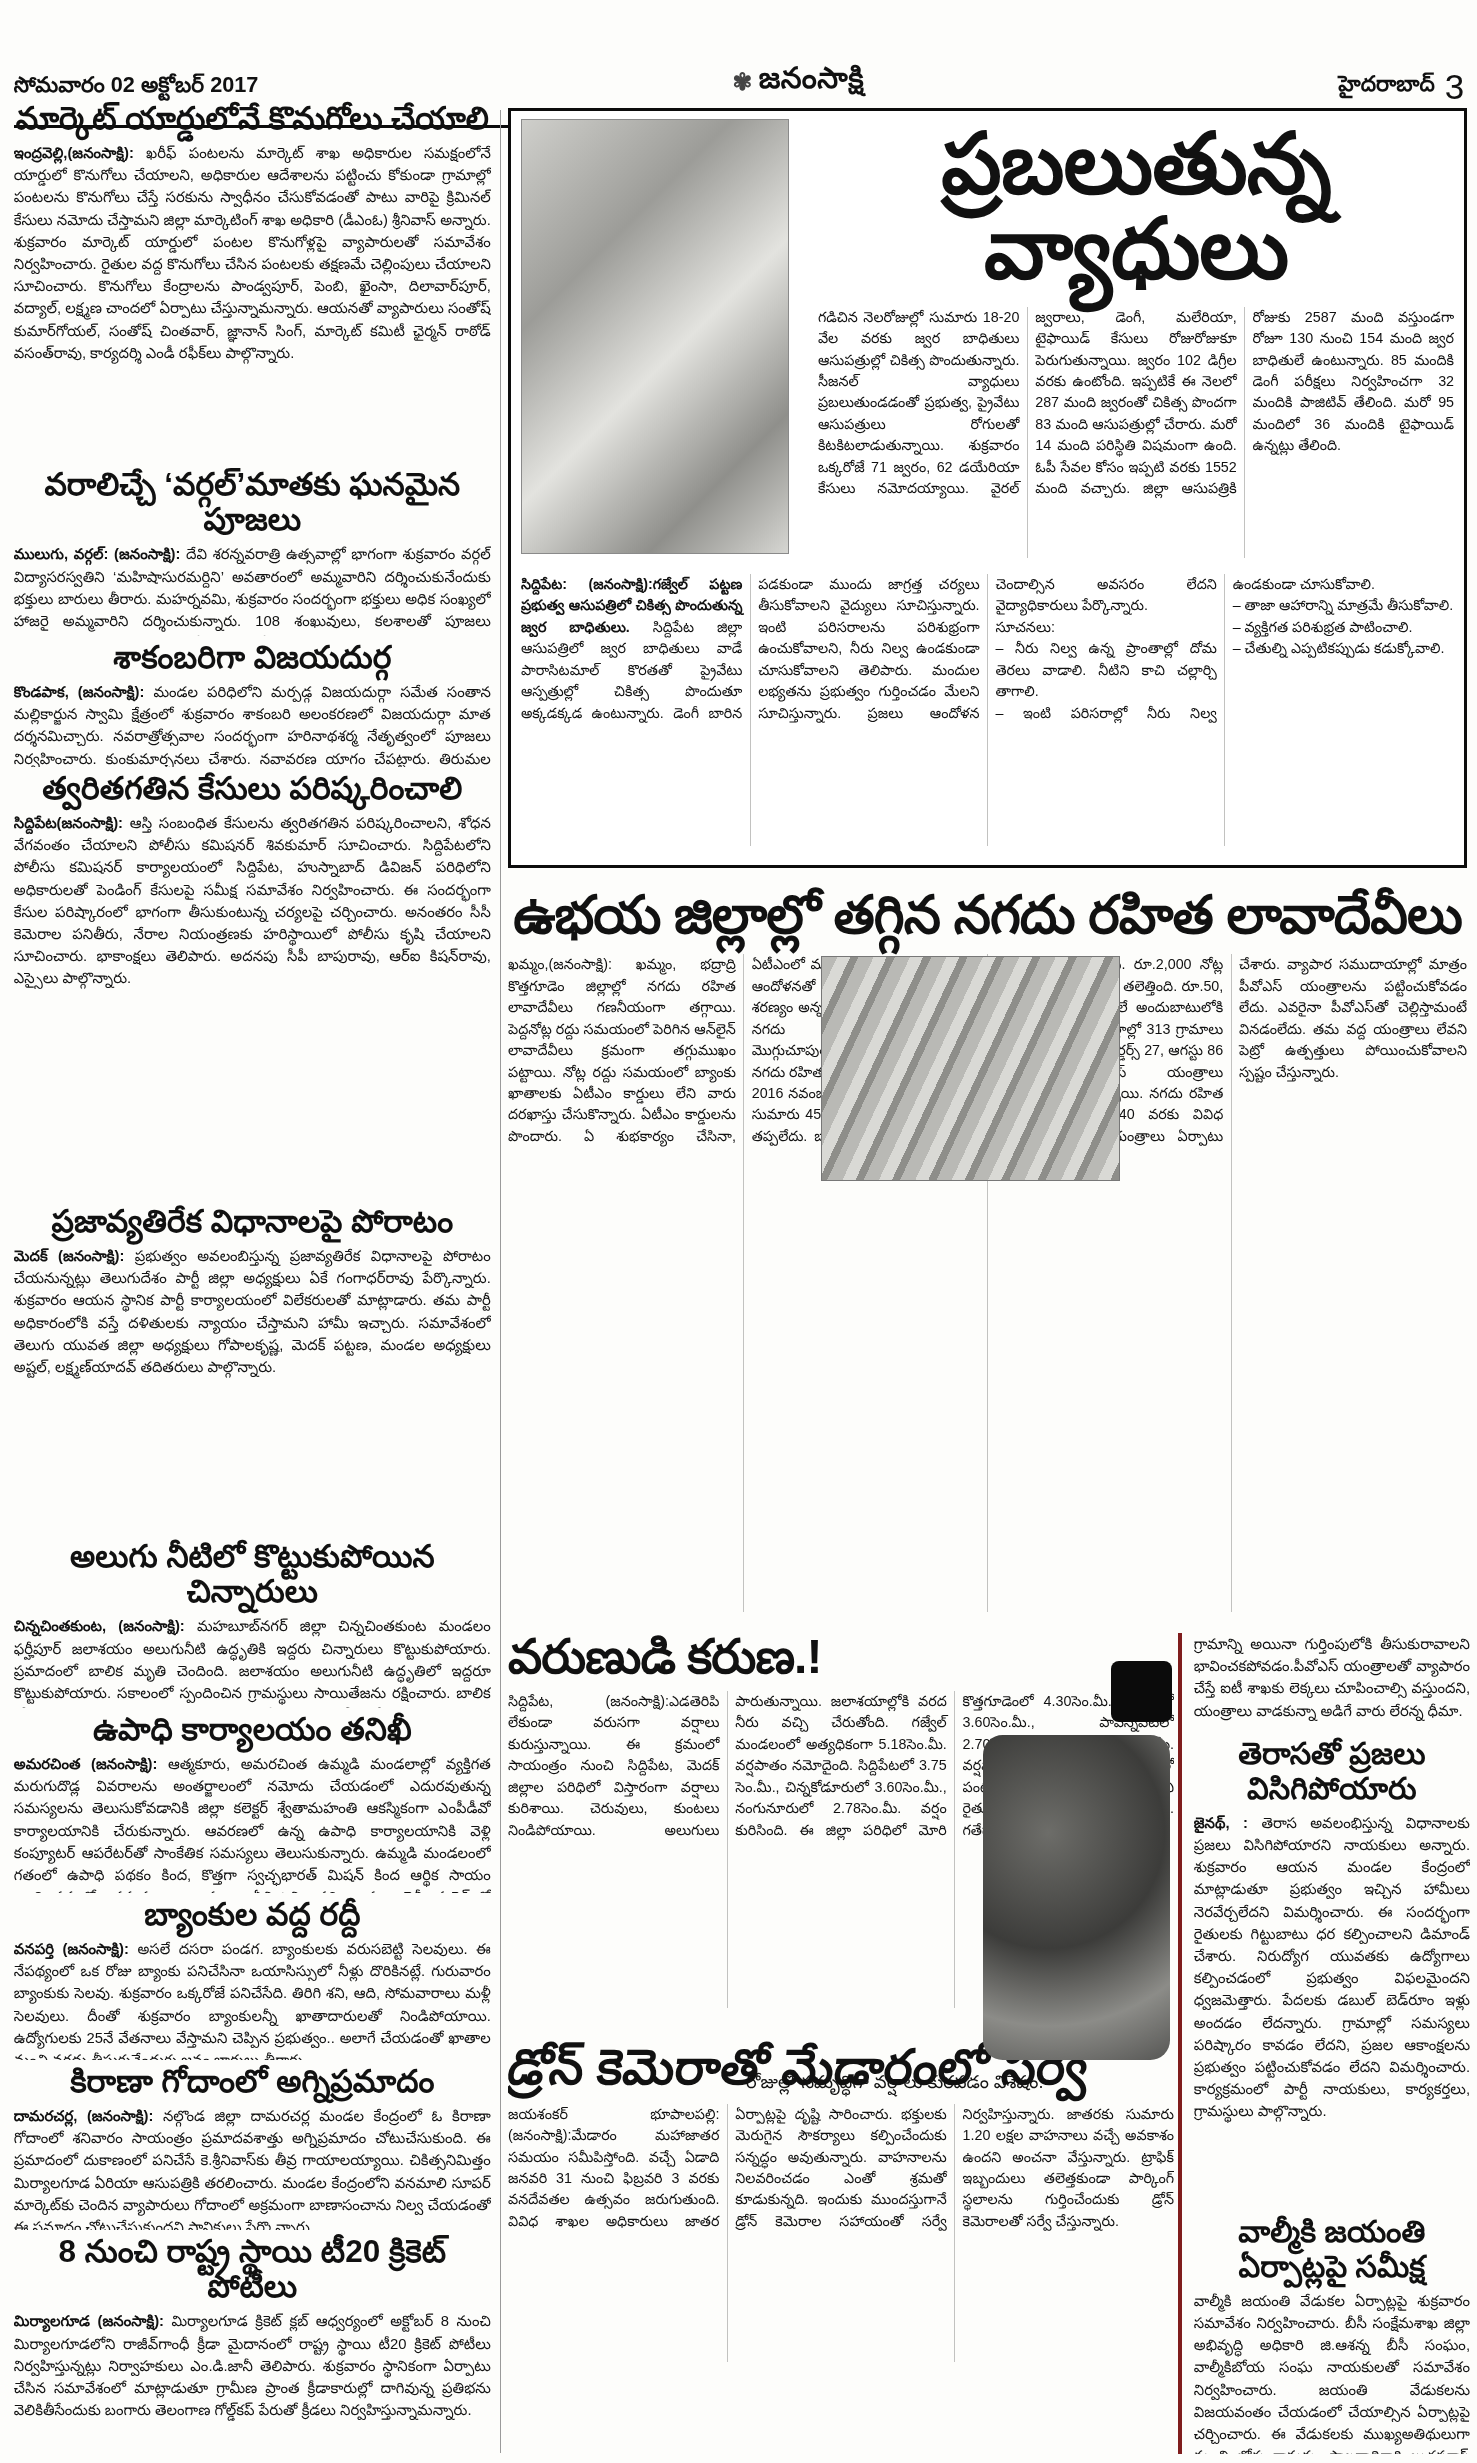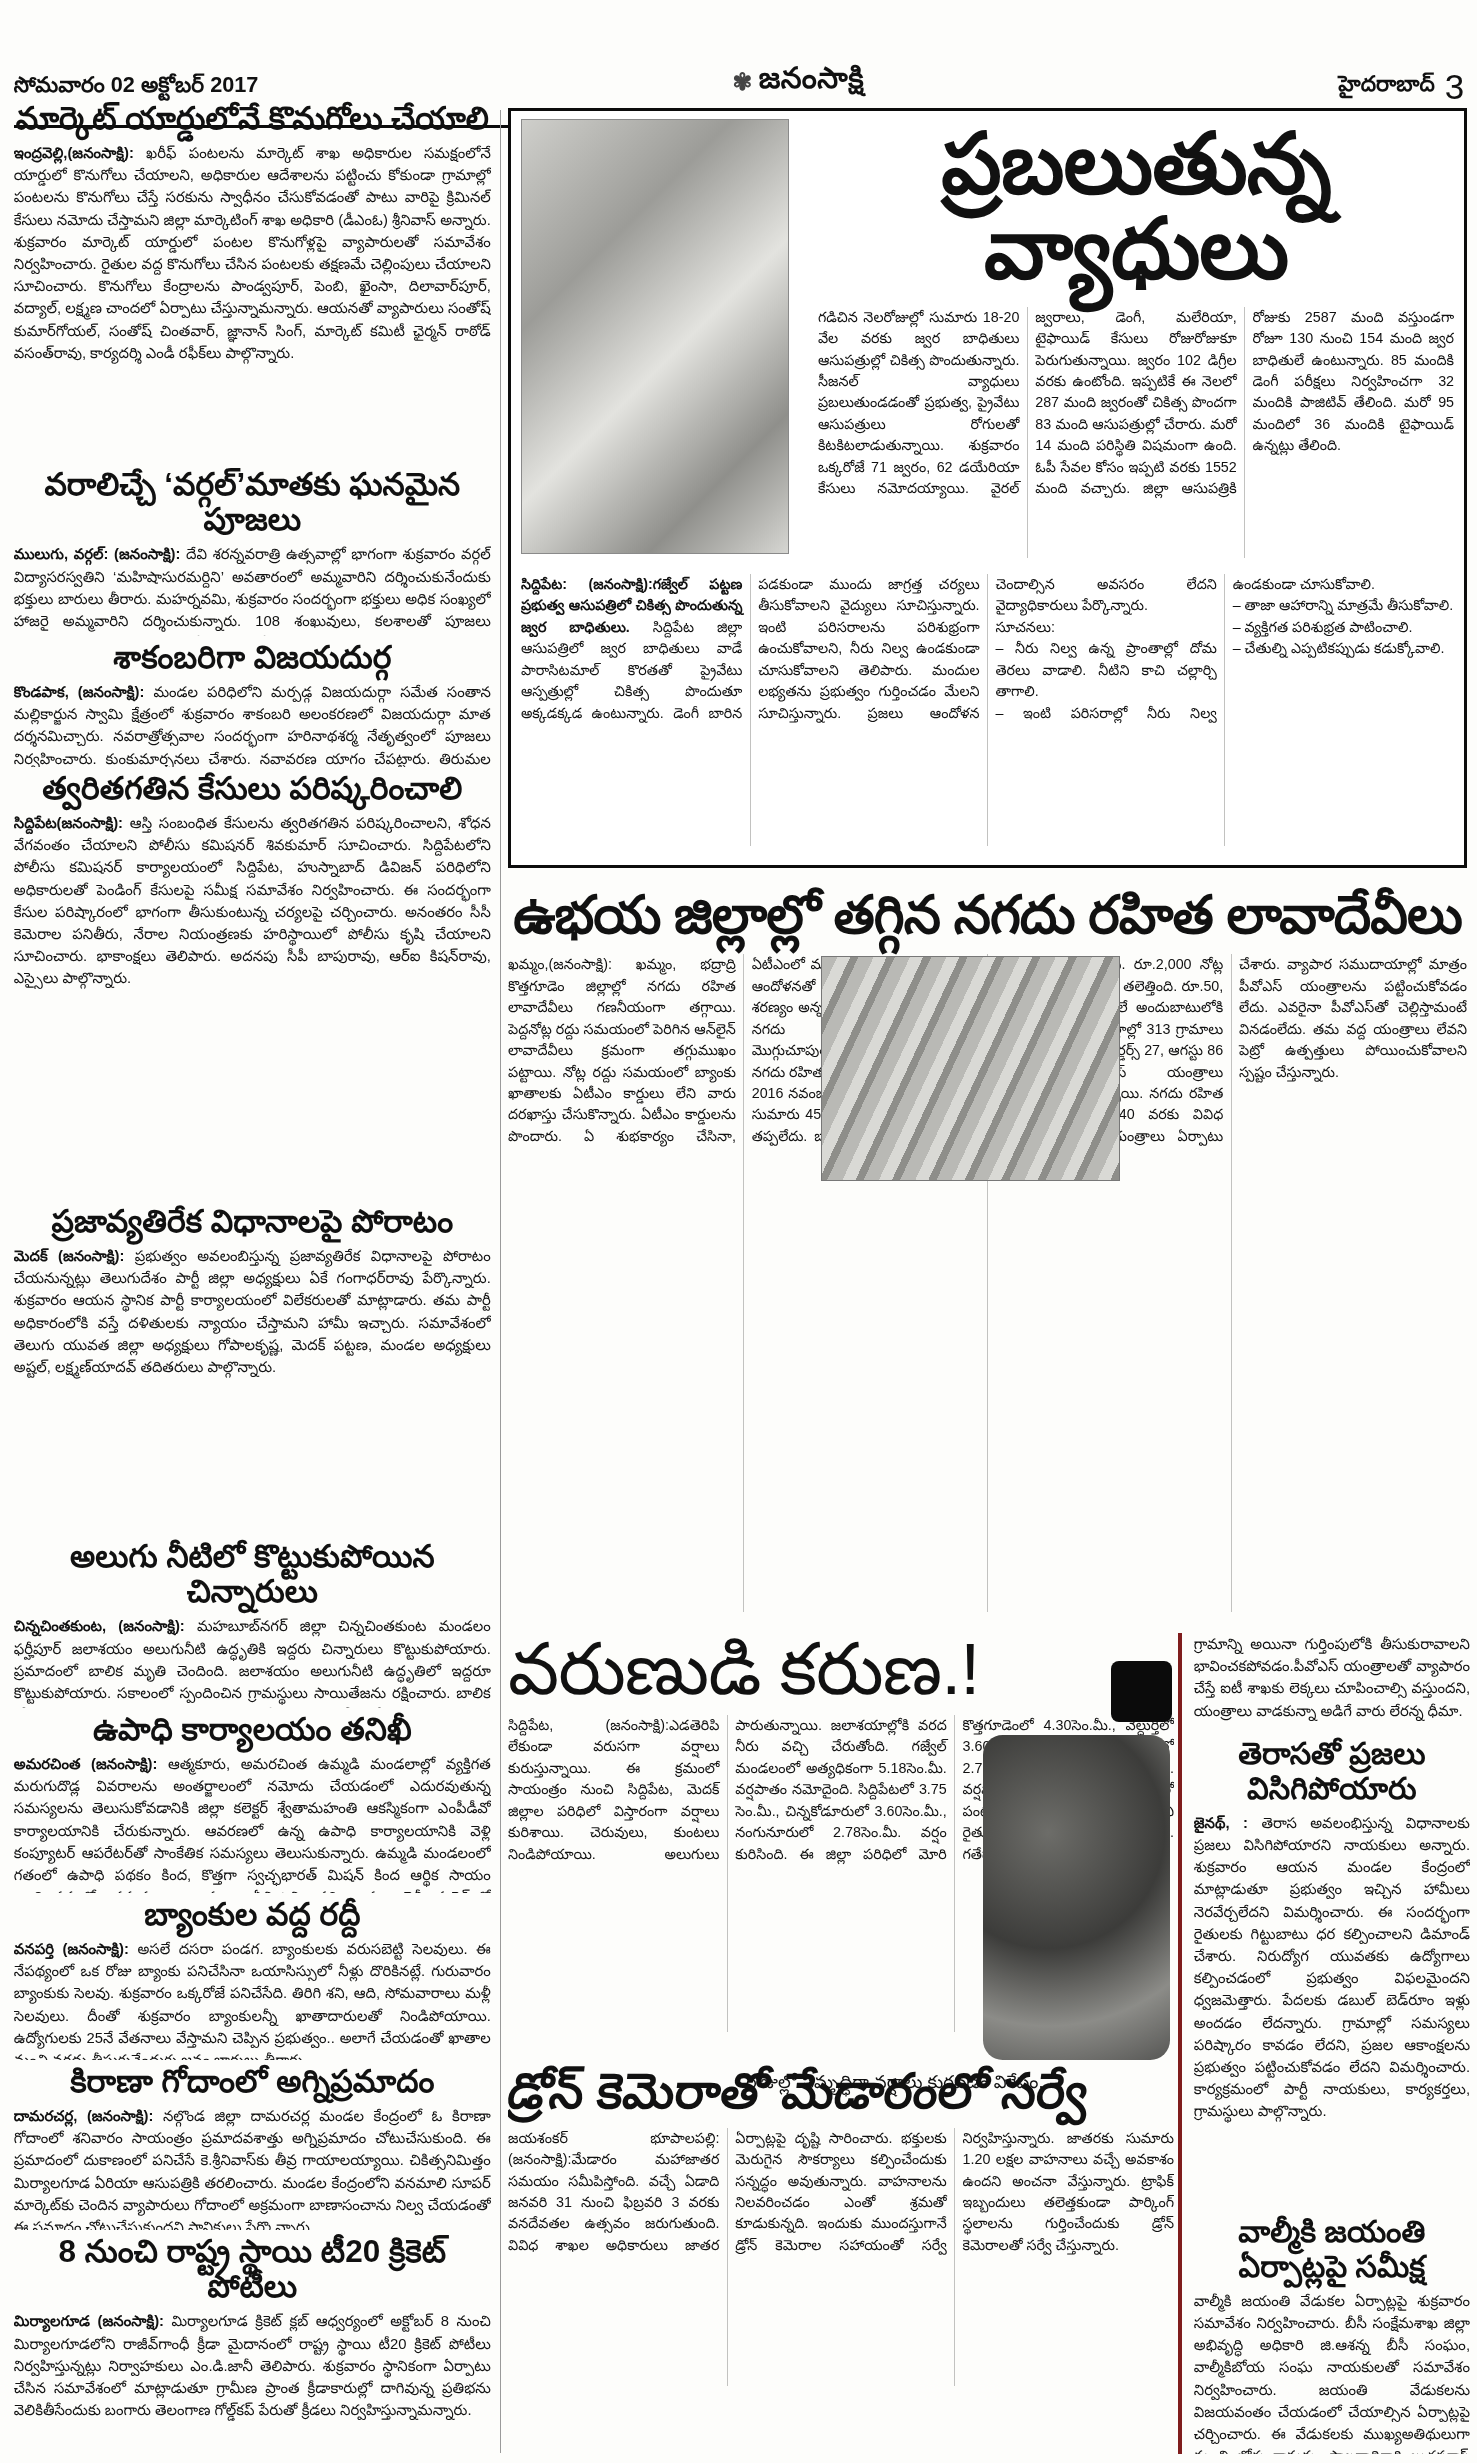--- a/index.html
+++ b/index.html
@@ -35,21 +35,21 @@
   .tb-lower{margin-top:16px;column-count:4;height:272px;white-space:pre-line;}
   .tb-caption{font-weight:bold;}
   
   .midband{position:absolute;left:508px;top:881px;width:959px;height:749px;}
   .midband h1{margin:5.9px 0 11.8px;font-size:53px;line-height:1.05;font-weight:900;text-align:center;letter-spacing:-1px;}
   .mid-cols{column-count:4;height:658px;white-space:pre-line;}
   .mid-photo{position:absolute;left:313px;top:75px;width:297px;height:223px;border:1px solid #777;z-index:2;
              background:repeating-linear-gradient(115deg,#b9b9b5 0 13.8px,#d9d9d5 13.8px 25.6px,#8e8e8a 25.6px 33px);}
   
   .botcenter{position:absolute;left:508px;top:1633px;width:666px;height:821px;overflow:hidden;}
-  .rain-head{margin:0 0 9.9px;font-size:72px;line-height:1;font-weight:400;letter-spacing:-1px;}
+  .rain-head{margin:0 0 9.9px;font-size:48px;line-height:1;font-weight:700;letter-spacing:-1px;}
   .rain-cols{column-count:3;height:317px;}
   .rain-photo{position:absolute;left:475px;top:102px;width:187px;height:325px;border-radius:19.7px;z-index:2;
               background:radial-gradient(circle at 35% 30%,#6d6d69 0%,#3c3c3a 45%,#8c8c88 75%,#565654 100%);}
   .rain-caption{position:absolute;left:238px;top:439px;width:424px;font-size:18px;z-index:2;}
   .drone-head{margin:35px 0 11.8px;font-size:49px;line-height:1;font-weight:900;transform:skewX(-6deg);transform-origin:left;}
   .drone-cols{column-count:3;height:258px;}
   .darkbox{position:absolute;left:1111px;top:1661px;width:61px;height:61px;background:#0b0b0b;border-radius:7.9px;z-index:3;}
   
   .rightcol{position:absolute;left:1178px;top:1633px;width:292px;height:821px;border-left:4px solid #7f1d1d;
             box-sizing:border-box;padding-left:11.8px;overflow:hidden;}

